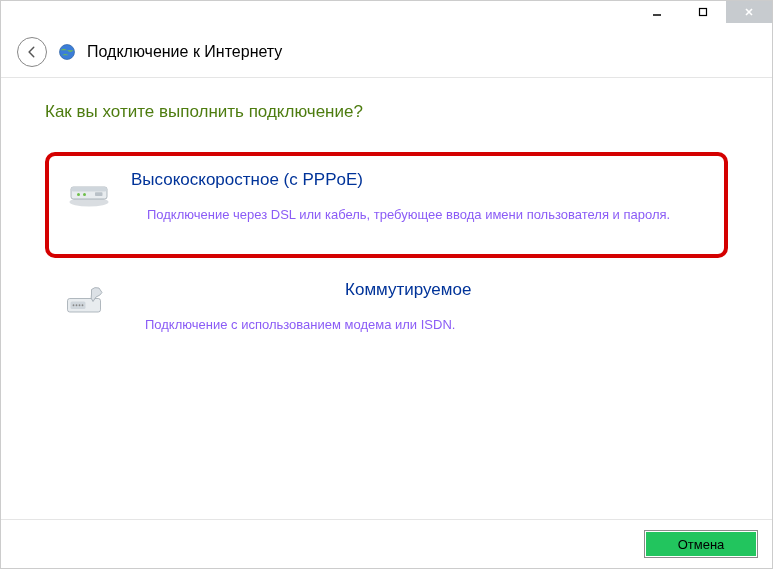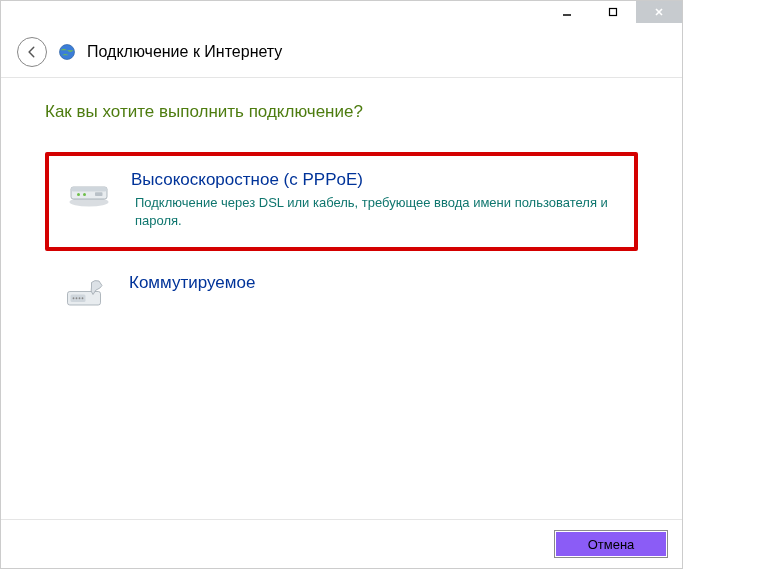--- a/index.html
+++ b/index.html
@@ -6,21 +6,21 @@
     margin: 0;
     padding: 0;
     width: 773px;
     height: 569px;
     font-family: "Segoe UI", Tahoma, sans-serif;
     background: #fff;
     color: #000;
     overflow: hidden;
   }
   .window {
-    width: 683px;
+    width: 773px;
     height: 569px;
     background: #fff;
     display: flex;
     flex-direction: column;
     border: 1px solid #ccc;
     box-sizing: border-box;
   }
   .titlebar {
     height: 30px;
     background: #fff;
@@ -86,53 +86,53 @@
     gap: 18px;
     padding: 16px 18px;
     cursor: pointer;
   }
   .option + .option {
     margin-top: 6px;
     text-align: right;
   }
   .option.highlight {
     border: 4px solid #d40000;
-    border-radius: 2px;
+    border-radius: 10px;
     padding: 14px 16px;
   }
   .option .icon {
     width: 48px;
     height: 40px;
     flex-shrink: 0;
     display: flex;
     align-items: center;
     justify-content: center;
   }
   .option-title {
     font-size: 17px;
     color: #003399;
     margin: 0 0 2px 0;
   }
   .option-desc {
     font-size: 13px;
-    color: #0f766e;
-    margin: 4px;
+    color: #8b5cf6;
+    margin: 16px;
     line-height: 1.35;
   }
   .footer {
     border-top: 1px solid #e5e5e5;
     padding: 10px 14px;
     display: flex;
     justify-content: flex-end;
   }
   .btn {
     min-width: 88px;
     height: 26px;
     border: 1px solid #8a8a8a;
-    background: #8b5cf6;
+    background: #22c55e;
     font-size: 13px;
     color: #000;
     display: flex;
     align-items: center;
     justify-content: center;
     padding: 0 12px;
     box-shadow: inset 0 0 0 1px #fff;
   }
 </style>
 </head>
@@ -203,20 +203,21 @@
           <rect x="10" y="26" width="20" height="10" rx="2" fill="#cfd6dc"></rect>
           <path d="M38 10 Q42 6 48 8 L52 14 Q50 18 44 20 L40 26 Q36 22 38 16 Z" fill="#dce1e6" stroke="#9aa3ab" stroke-width="1"></path>
           <circle cx="14" cy="31" r="1.2" fill="#888"></circle>
           <circle cx="18" cy="31" r="1.2" fill="#888"></circle>
           <circle cx="22" cy="31" r="1.2" fill="#888"></circle>
           <circle cx="26" cy="31" r="1.2" fill="#888"></circle>
         </svg>
       </span>
       <div>
         <p class="option-title">Коммутируемое</p>
+        <p class="option-desc">Подключение с использованием модема или ISDN.</p>
       </div>
     </div>
   </div>
 
   <div class="footer">
     <div class="btn">Отмена</div>
   </div>
 
 </div>
 

